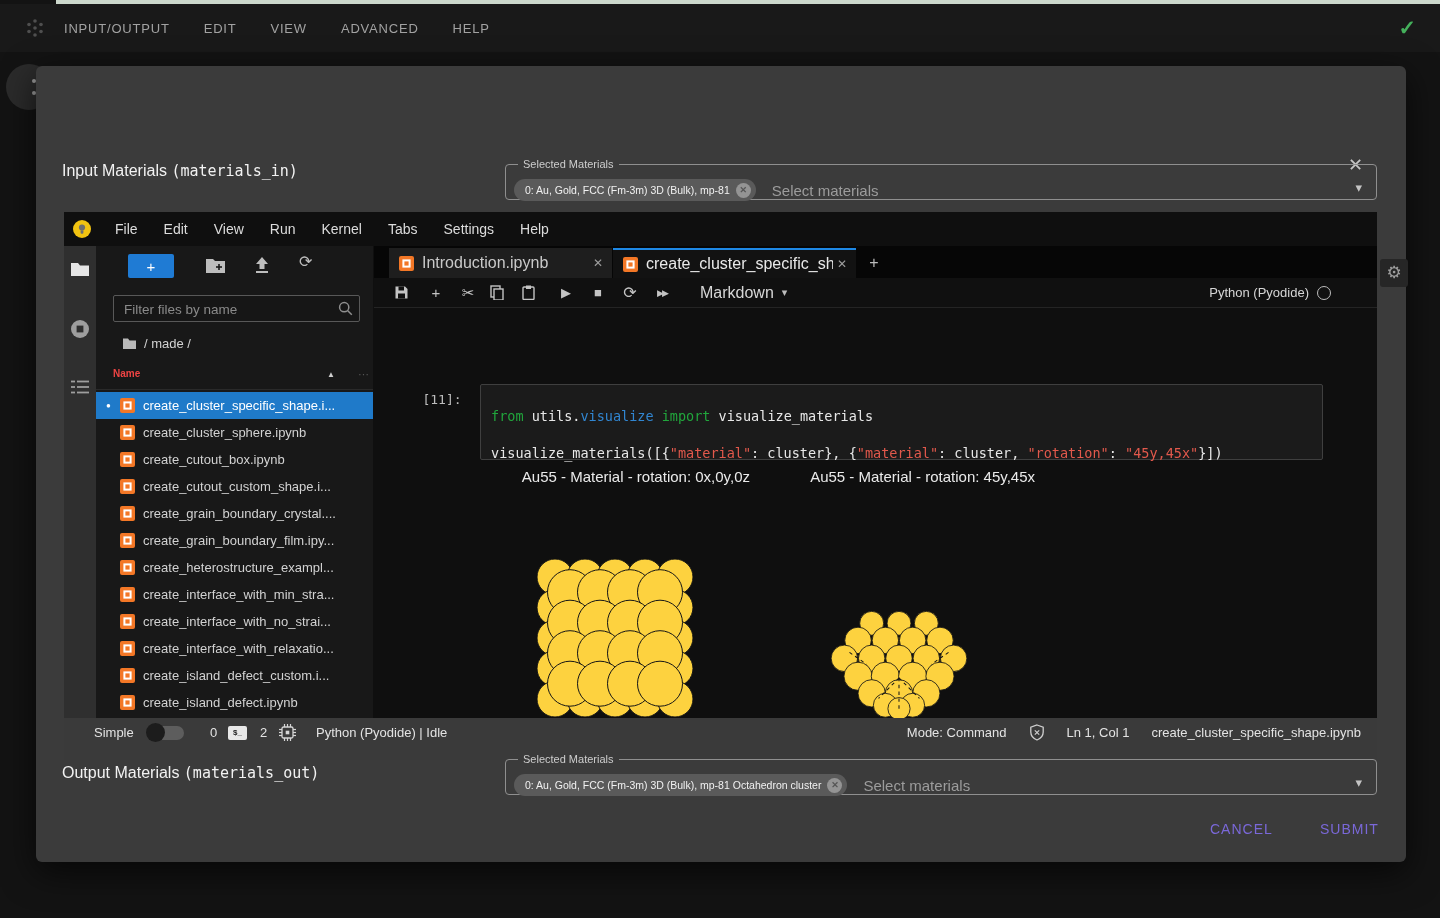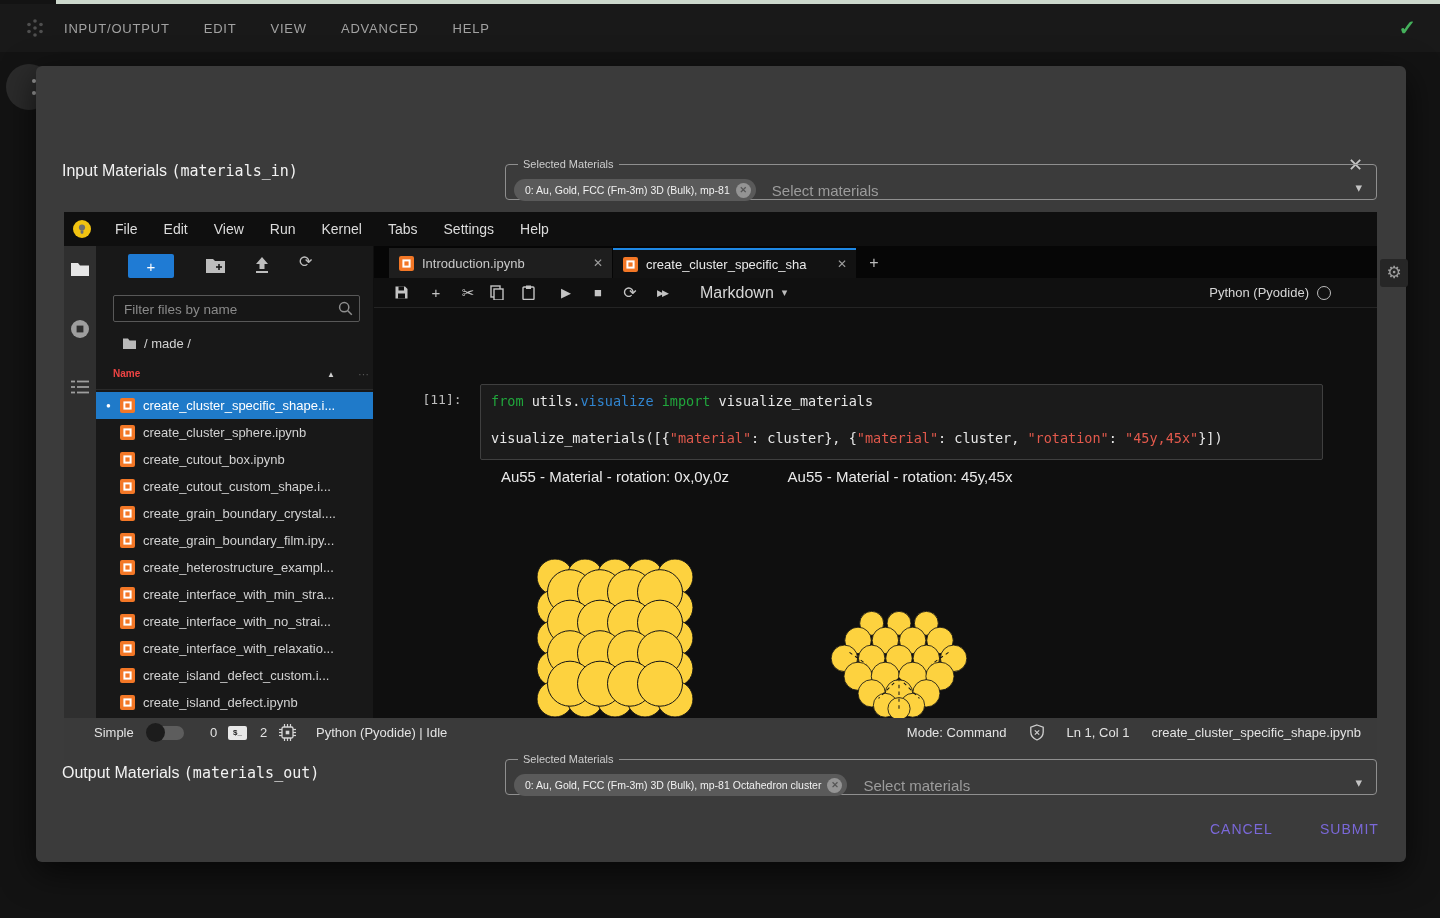--- a/index.html
+++ b/index.html
@@ -83,41 +83,41 @@
   .frow svg{margin-left:24px;flex:none}
   .frow .flabel{margin-left:8px;font-size:13px;color:#d2d2d2;white-space:nowrap}
   .frow.sel .flabel{color:#fff}
 
   #nbmain{left:310px;top:34px;width:1003px;height:472px}
   #tabbar{left:0;top:0;width:100%;height:32px;background:#060606}
   .tab{position:absolute;top:2px;height:30px;display:flex;align-items:center;box-sizing:border-box;cursor:pointer}
   #tab1{left:15px;width:223px;background:#1e1e1e}
   #tab2{left:239px;width:243px;background:#121212;border-top:2px solid #1e88e5}
   .tab svg{margin-left:10px;flex:none}
-  .tab .tlabel{margin-left:8px;font-size:13px;color:#c9c9c9;white-space:nowrap;overflow:hidden;flex:1}
+  .tab .tlabel{margin-left:8px;font-size:16px;color:#c9c9c9;white-space:nowrap;overflow:hidden;flex:1}
   #tab2 .tlabel{color:#e9e9e9}
   .tab .tclose{margin:0 9px 0 4px;font-size:12px;color:#9e9e9e;cursor:pointer}
   #tab-add{position:absolute;left:488px;top:6px;width:24px;height:22px;color:#bdbdbd;font-size:16px;
            background:none;border:none;cursor:pointer}
 
   #nb-toolbar{left:0;top:32px;width:100%;height:30px;background:#101010;border-bottom:1px solid #242424;
               box-sizing:border-box;display:flex;align-items:center}
   .tb-ic{color:#c4c4c4;font-size:13px;cursor:pointer;display:inline-flex;align-items:center;justify-content:center;width:20px}
   #celltype{margin-left:28px;font-size:16px;color:#d6d6d6;cursor:pointer}
   #celltype-caret{margin-left:8px;font-size:11px;color:#bdbdbd}
   #kernel-name{margin-left:auto;font-size:13px;color:#d6d6d6}
   #kernel-circle{width:12px;height:12px;border:1.6px solid #bdbdbd;border-radius:50%;margin:0 46px 0 8px}
 
   #nb-content{left:0;top:62px;width:100%;height:410px;background:#0f0f0f}
   #cell-prompt{left:38px;top:84px;width:60px;text-align:center;font-size:13px;color:#bdbdbd}
   #cell-editor{left:106px;top:76px;width:843px;height:76px;background:#1b1b1b;border:1px solid #3f3f3f;
-               border-radius:2px;box-sizing:border-box;padding:7px 10px;cursor:text}
+               border-radius:2px;box-sizing:border-box;padding:22px 10px;cursor:text}
   #cell-editor .cline{font-size:13.5px;line-height:18.5px;white-space:pre;font-family:"DejaVu Sans Mono",monospace}
   .tok-kw{color:#21a63c}.tok-pl{color:#e8e8e8}.tok-st{color:#e2594c}.tok-nm{color:#3186d1}
-  .out-label{position:absolute;top:160px;width:270px;text-align:center;font-size:15px;color:#eaeaea}
+  .out-label{position:absolute;top:160px;width:270px;text-align:right;font-size:15px;color:#eaeaea}
   #out-label-1{left:106px}
   #out-label-2{left:391px}
   #cluster-front{left:163px;top:251px}
   #cluster-rotated{left:455px;top:299px}
   .atom{fill:#fdd23f;stroke:#151515;stroke-width:1}
   .atom-dash{stroke:#161616;stroke-width:1.2;stroke-dasharray:4 4;fill:none}
   #hscroll{left:32px;top:498px;width:838px;height:7px;background:#1d1d1d}
 
   #statusbar{left:0;top:506px;width:1313px;height:42px;background:#3a3a3a;font-size:13px;color:#e3e3e3}
   #sb-simple{left:30px;top:7px}

